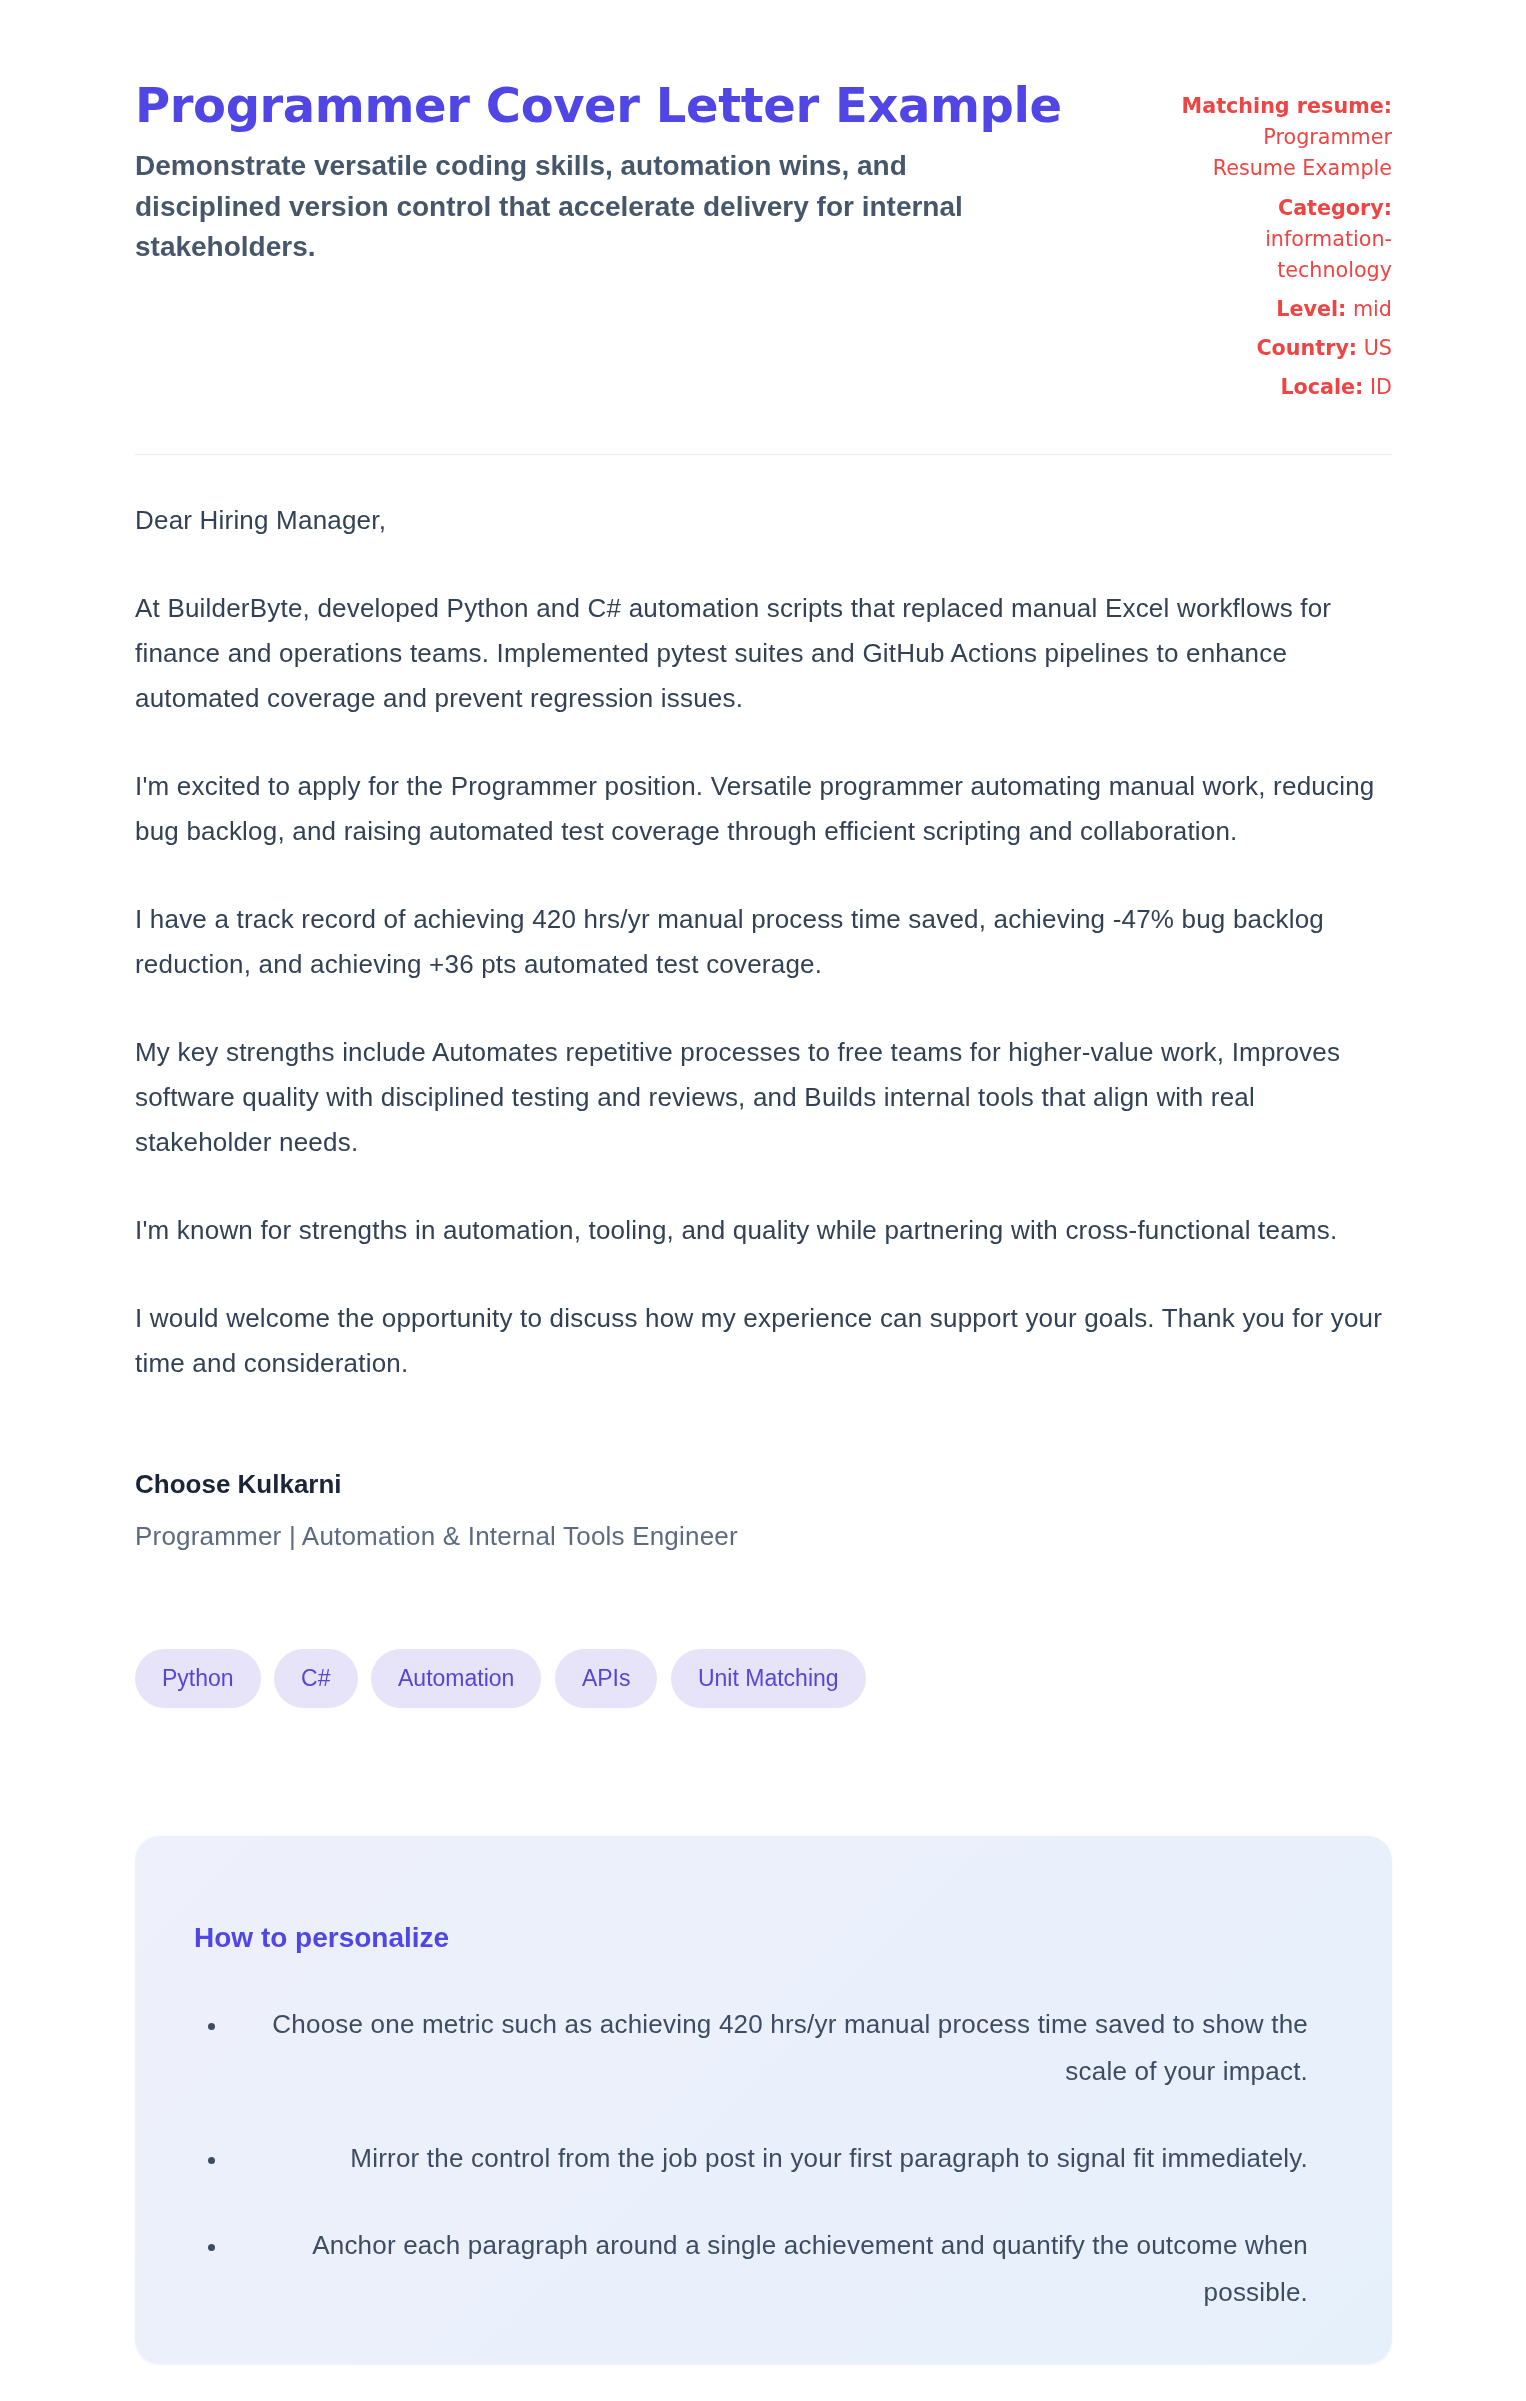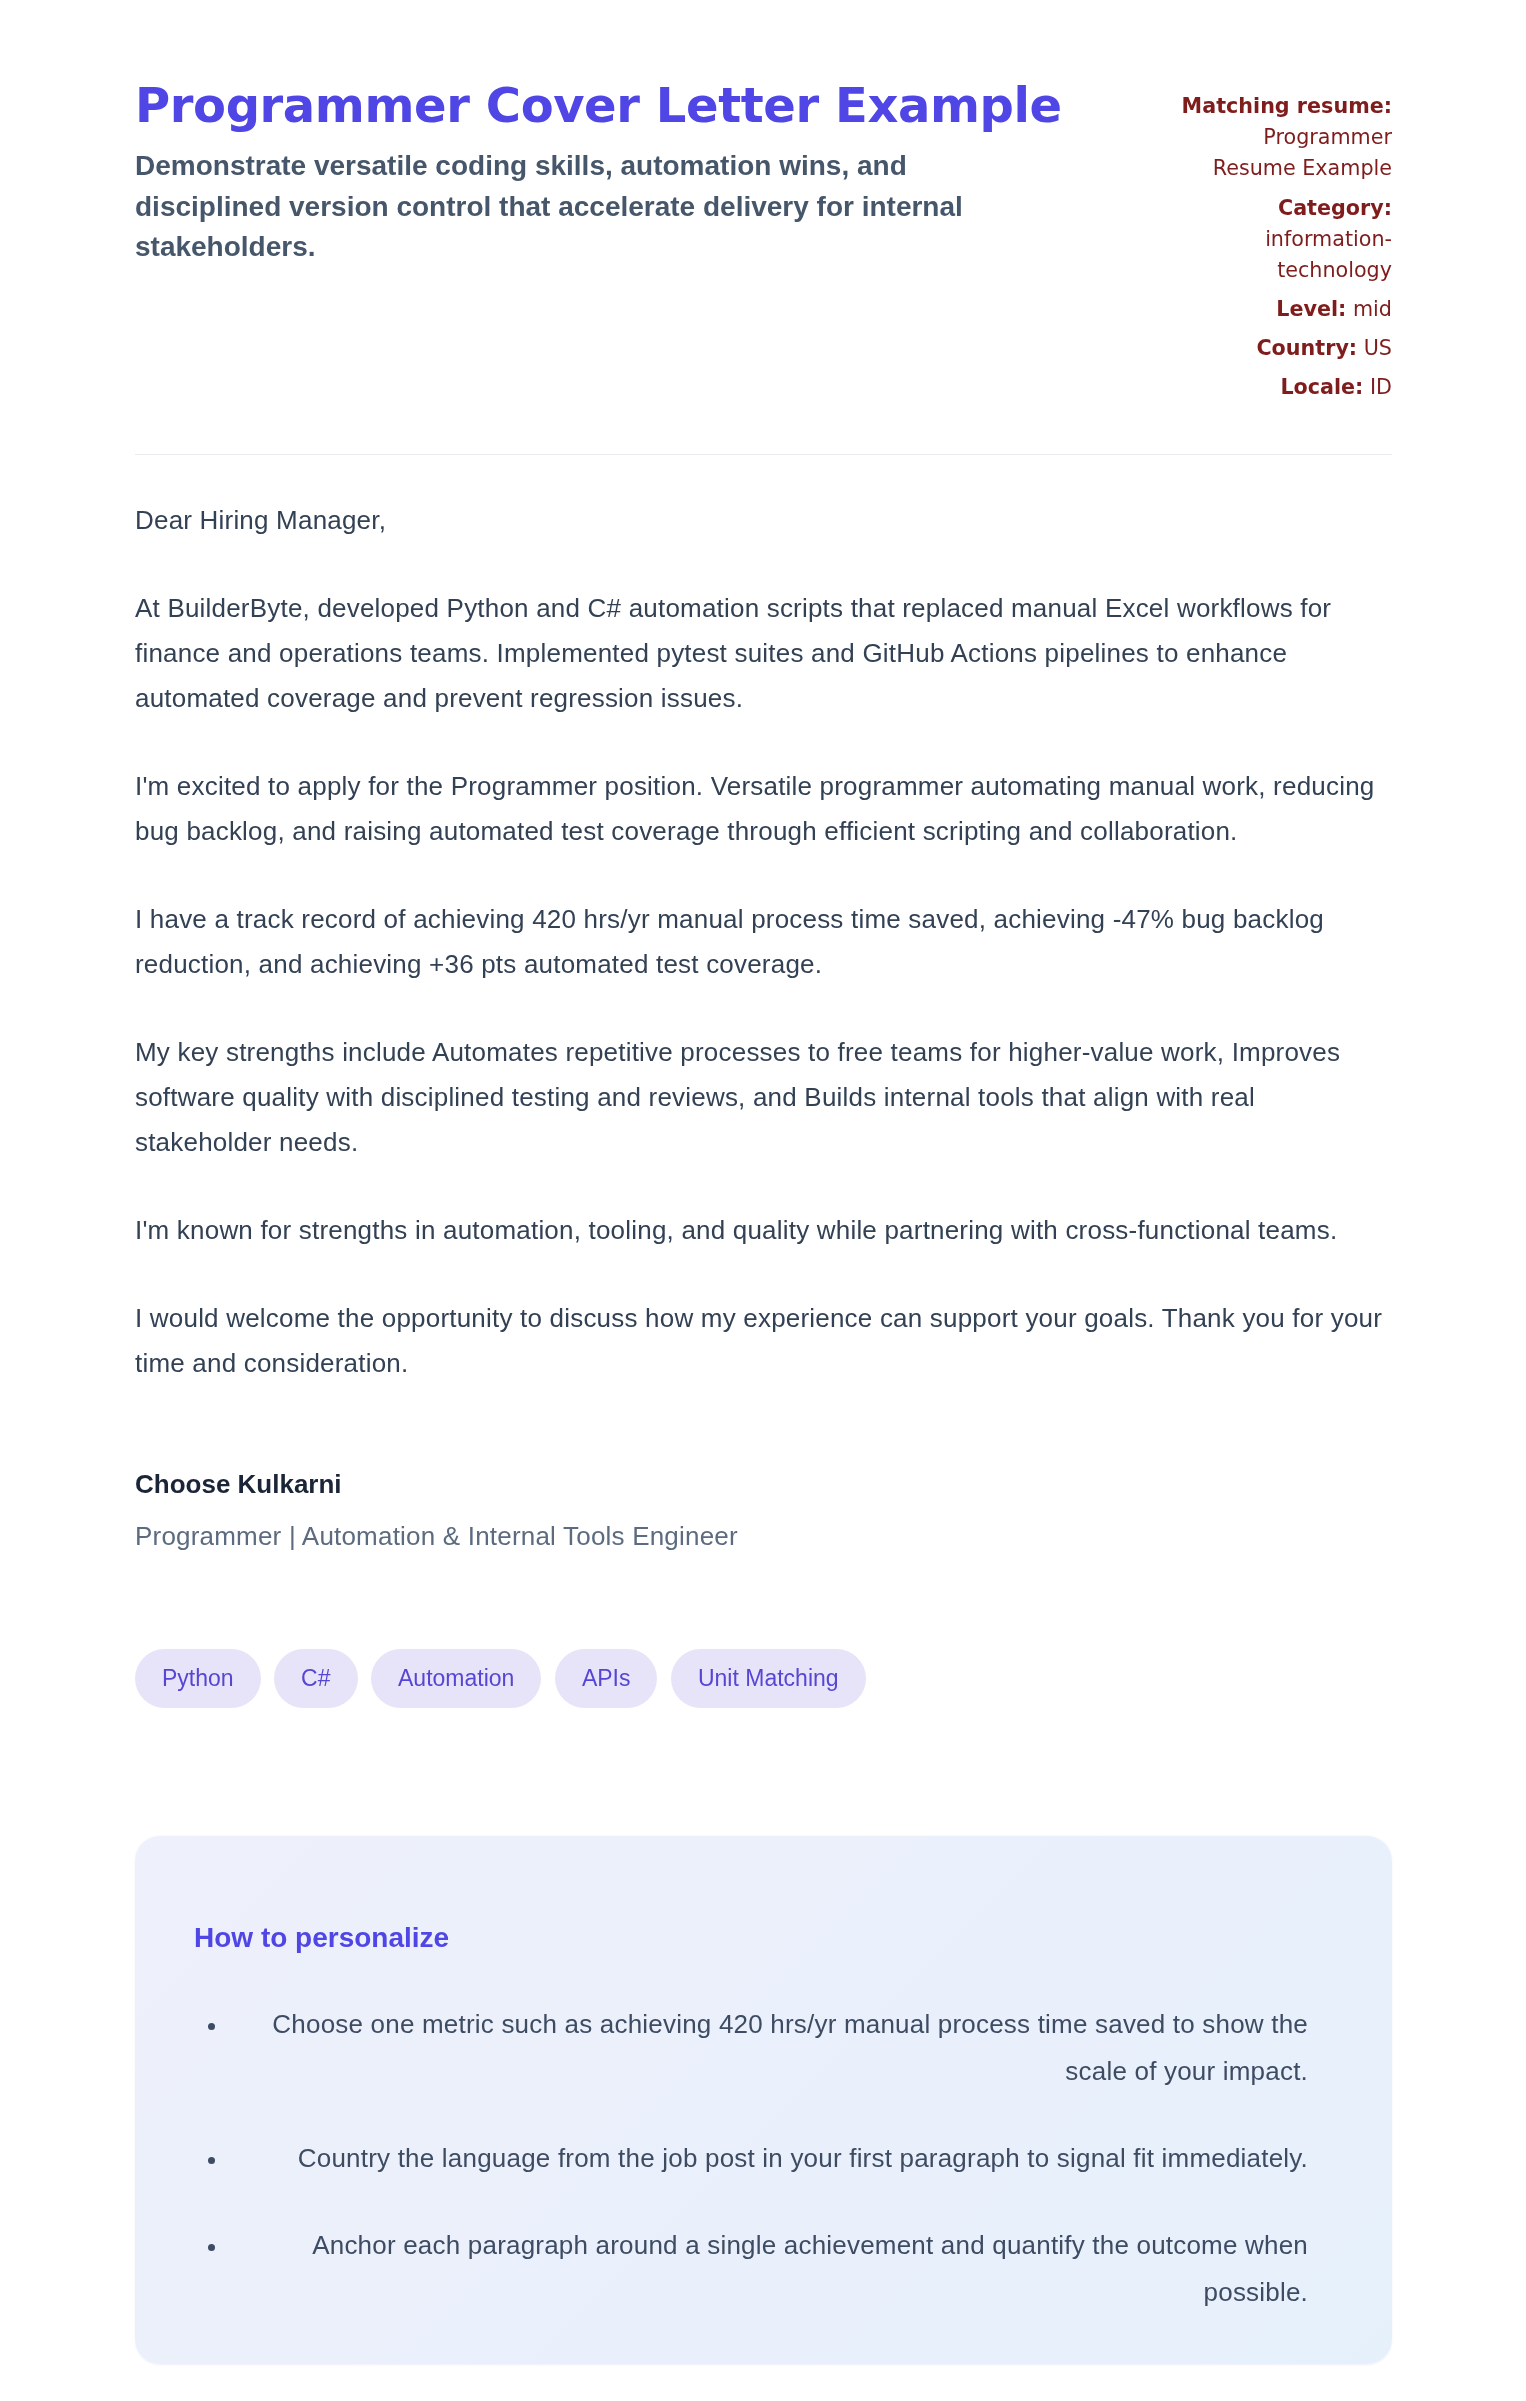--- a/index.html
+++ b/index.html
@@ -38,21 +38,21 @@
     font-weight: 700;
     color: #47576b;
     line-height: 1.45;
   }
   .meta {
     width: 211px;
     padding-top: 14.4px;
     text-align: right;
     font-family: "DejaVu Sans", sans-serif;
     font-size: 20.7px;
-    color: #7f1d1d;
+    color: #ef4444;
     line-height: 1.5;
   }
   .meta-group { margin-bottom: 8px; }
   .meta b { font-weight: 700; }
 
   .divider {
     border: none;
     border-top: 1.8px solid #e8eaee;
     margin-top: 43px;
   }
@@ -189,19 +189,19 @@
     <span class="tag">C#</span>
     <span class="tag">Automation</span>
     <span class="tag">APIs</span>
     <span class="tag">Unit Matching</span>
   </div>
 
   <section class="tip-box">
     <h3 class="tip-title">How to personalize</h3>
     <ul class="tips">
       <li>Choose one metric such as achieving 420 hrs/yr manual process time saved to show the scale of your impact.</li>
-      <li>Country the language from the job post in your first paragraph to signal fit immediately.</li>
+      <li>Mirror the control from the job post in your first paragraph to signal fit immediately.</li>
       <li>Anchor each paragraph around a single achievement and quantify the outcome when possible.</li>
     </ul>
   </section>
 
 </div>
 
 
 </body></html>

